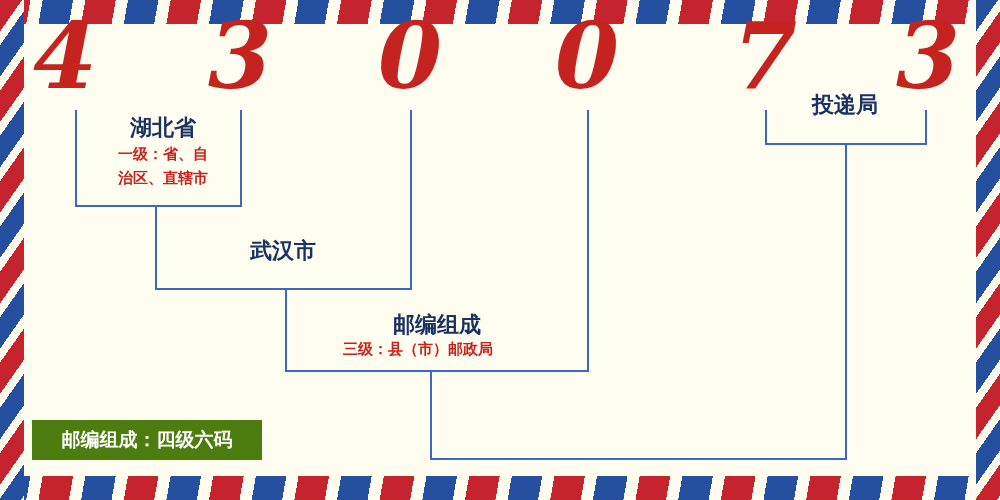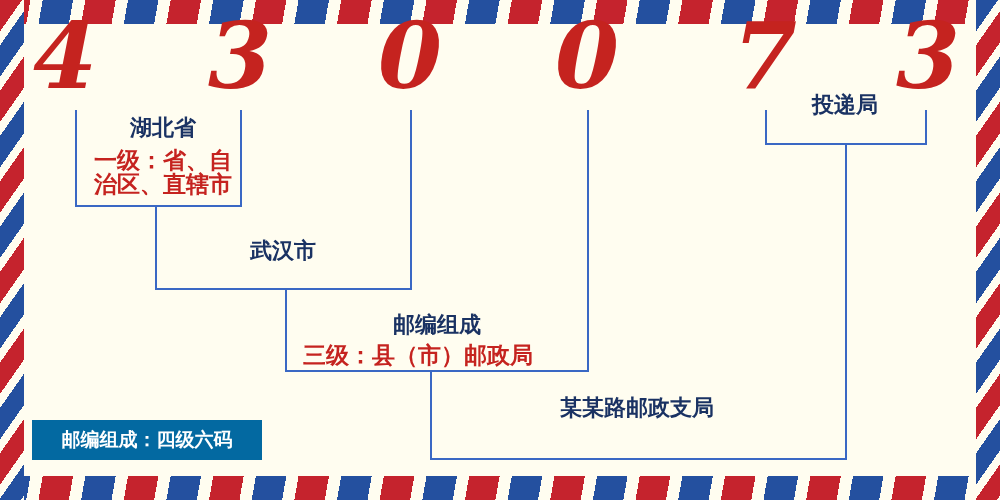--- a/index.html
+++ b/index.html
@@ -33,28 +33,28 @@
   .vline{position:absolute;width:0;border-left:2px solid #3a68c4;}
   .hline{position:absolute;height:0;border-top:2px solid #3a68c4;}
 
   .lvl-name{
     position:absolute;
     font-size:22px;font-weight:bold;color:#1a3263;
     white-space:nowrap;transform:translateX(-50%);text-align:right;
   }
   .lvl-desc{
     position:absolute;
-    font-size:23px;font-weight:bold;color:#c5231f;
+    font-size:15px;font-weight:bold;color:#c5231f;
     white-space:nowrap;transform:translateX(-50%);
   }
 
   .footer-box{
     position:absolute;left:32px;top:420px;
     width:230px;height:40px;
-    background:#0369a1;color:#ffffff;
+    background:#4d7c0f;color:#ffffff;
     display:flex;align-items:center;justify-content:center;
     font-size:19px;font-weight:bold;white-space:nowrap;
   }
 </style>
 </head>
 <body>
 
 <div class="canvas">
 
   <div class="border top"></div>
@@ -91,21 +91,20 @@
 
   <div class="lvl-name" style="left:163px;top:113px">湖北省</div>
   <div class="lvl-desc" style="left:163px;top:145px">一级：省、自</div>
   <div class="lvl-desc" style="left:163px;top:169px">治区、直辖市</div>
 
   <div class="lvl-name" style="left:283px;top:236px">武汉市</div>
 
   <div class="lvl-name" style="left:437px;top:310px">邮编组成</div>
   <div class="lvl-desc" style="left:418px;top:340px">三级：县（市）邮政局</div>
 
-  <div class="lvl-name" style="left:637px;top:393px">某某路邮政支局</div>
 
   <div class="lvl-name" style="left:845px;top:90px">投递局</div>
 
   <div class="footer-box">
     <span>邮编组成：四级六码</span>
   </div>
 
 </div>
 
 </body></html>

